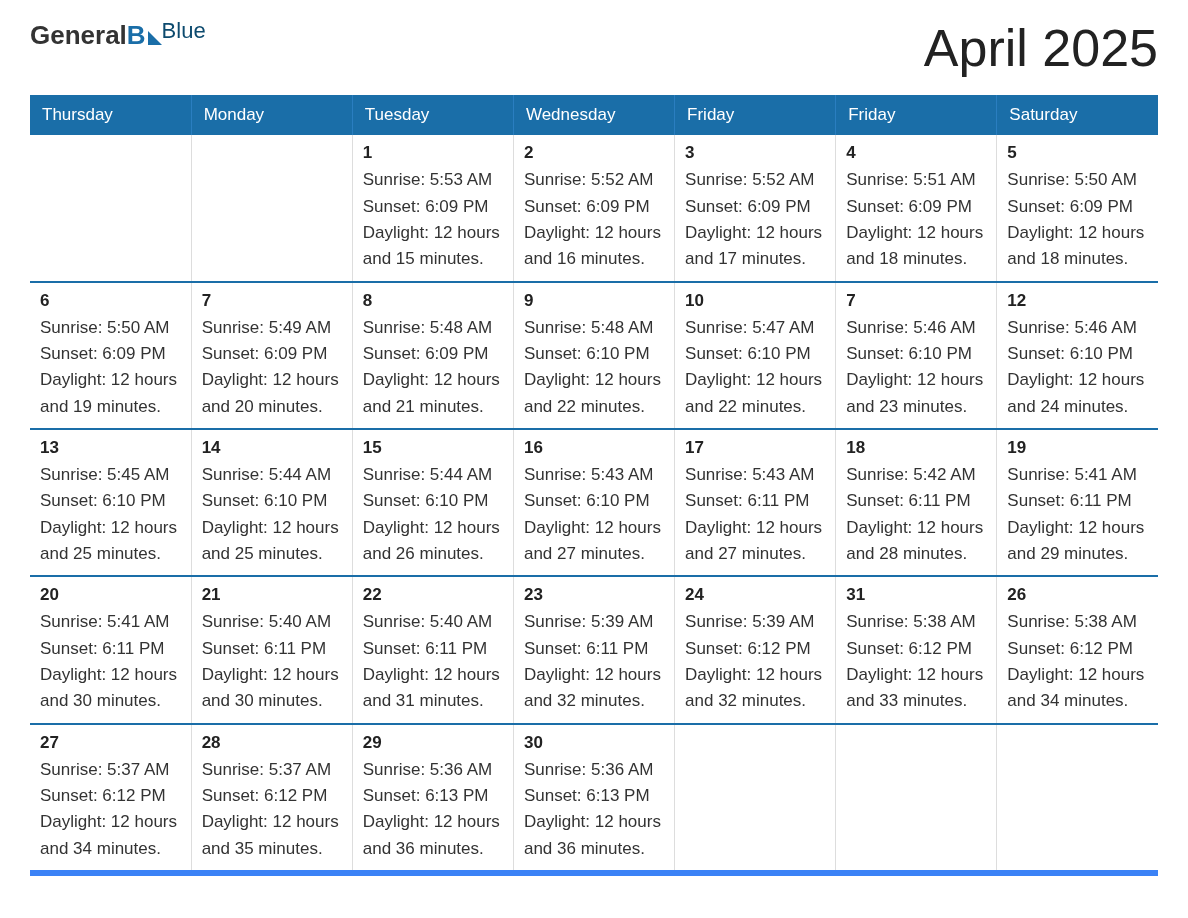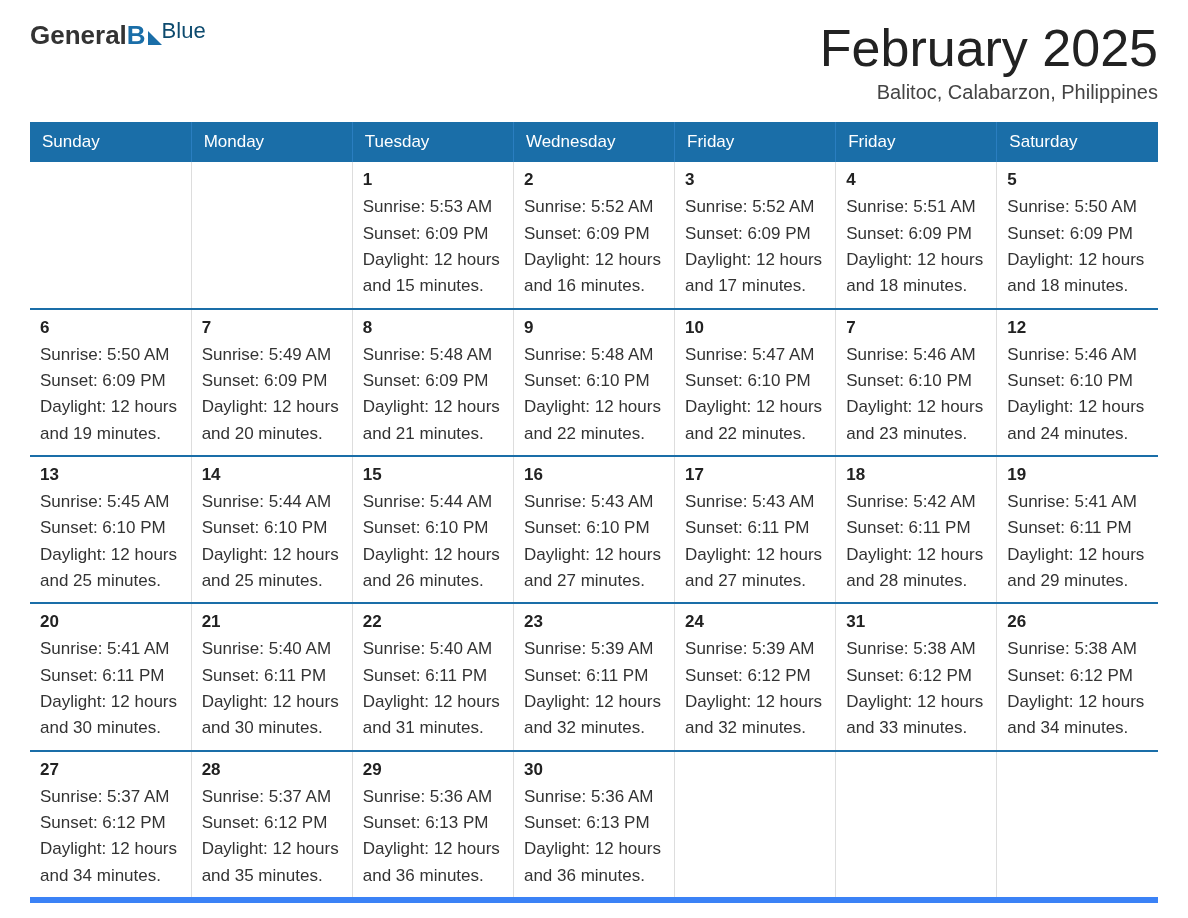--- a/index.html
+++ b/index.html
@@ -127,29 +127,28 @@
     <div class="logo-text">
       <span class="logo-general">General</span>
       <div class="logo-blue-part">
         <span class="logo-b">B</span>
         <div class="logo-triangle"></div>
       </div>
     </div>
     <span class="logo-blue-text">Blue</span>
   </div>
   <div class="title-section">
-    <div class="month-title">February 2025</div>
-    <div class="location-title">Balitoc, Calabarzon, Philippines</div>
+    <div class="month-title">April 2025</div>
   </div>
 </div>
 
 <table>
   <thead>
     <tr>
-      <th>Sunday</th>
+      <th>Thursday</th>
       <th>Monday</th>
       <th>Tuesday</th>
       <th>Wednesday</th>
       <th>Friday</th>
       <th>Friday</th>
       <th>Saturday</th>
     </tr>
   </thead>
   <tbody id="calendar-body">
   <tr>

